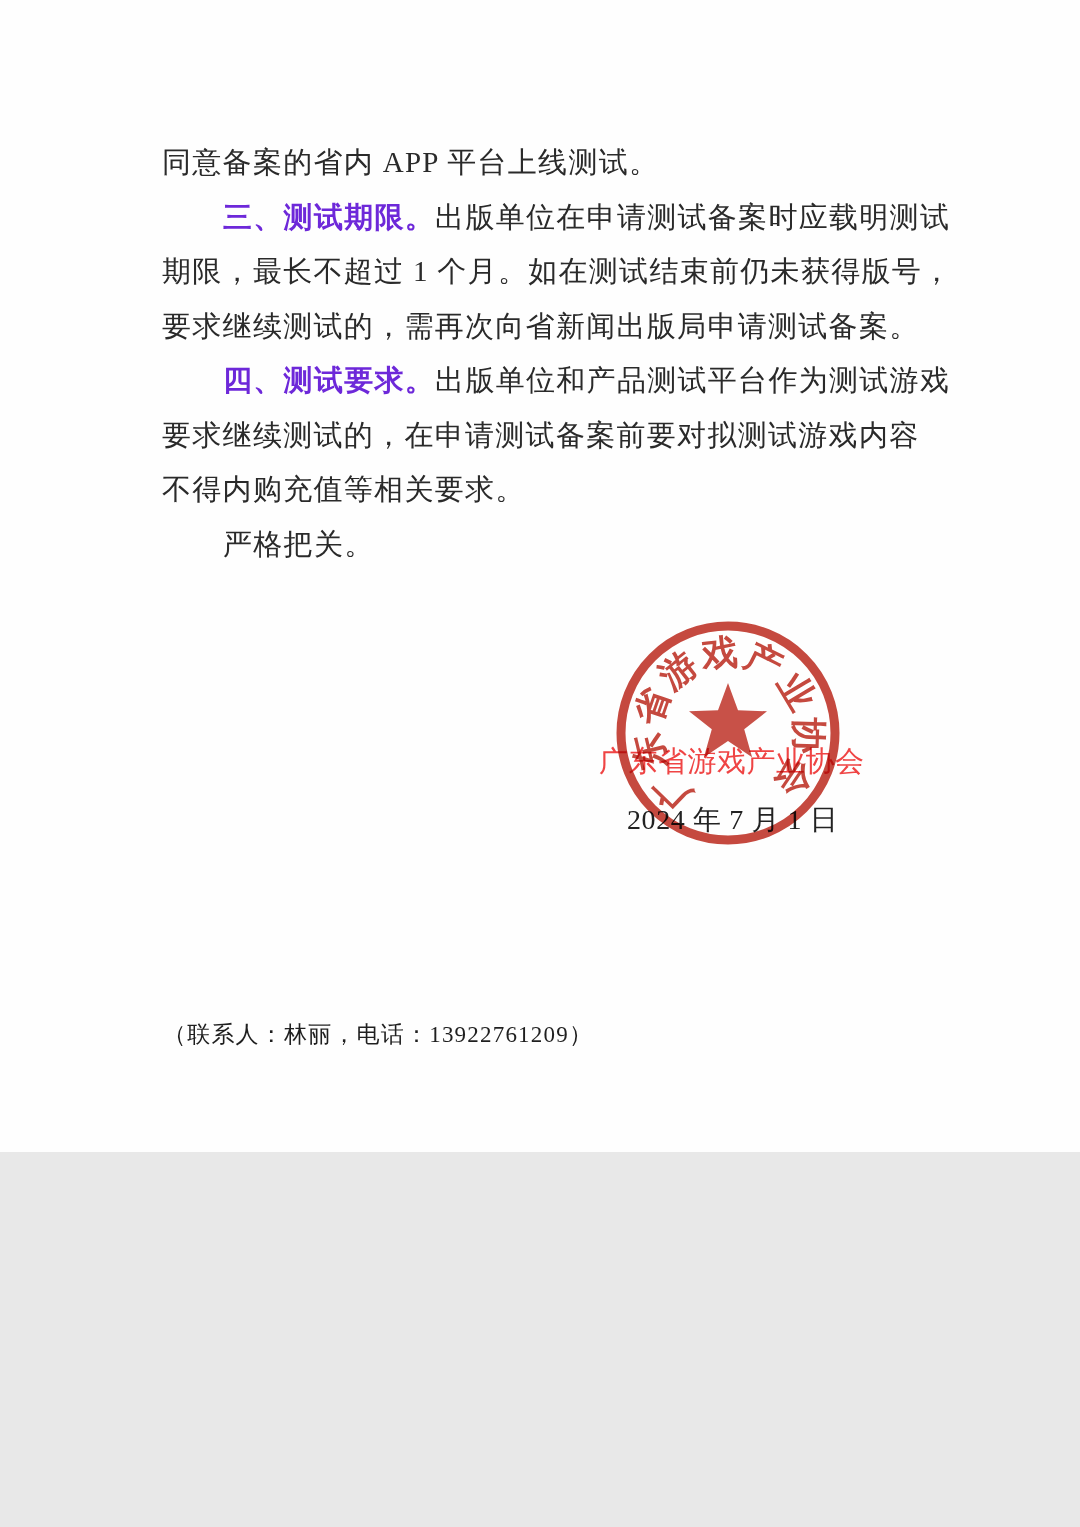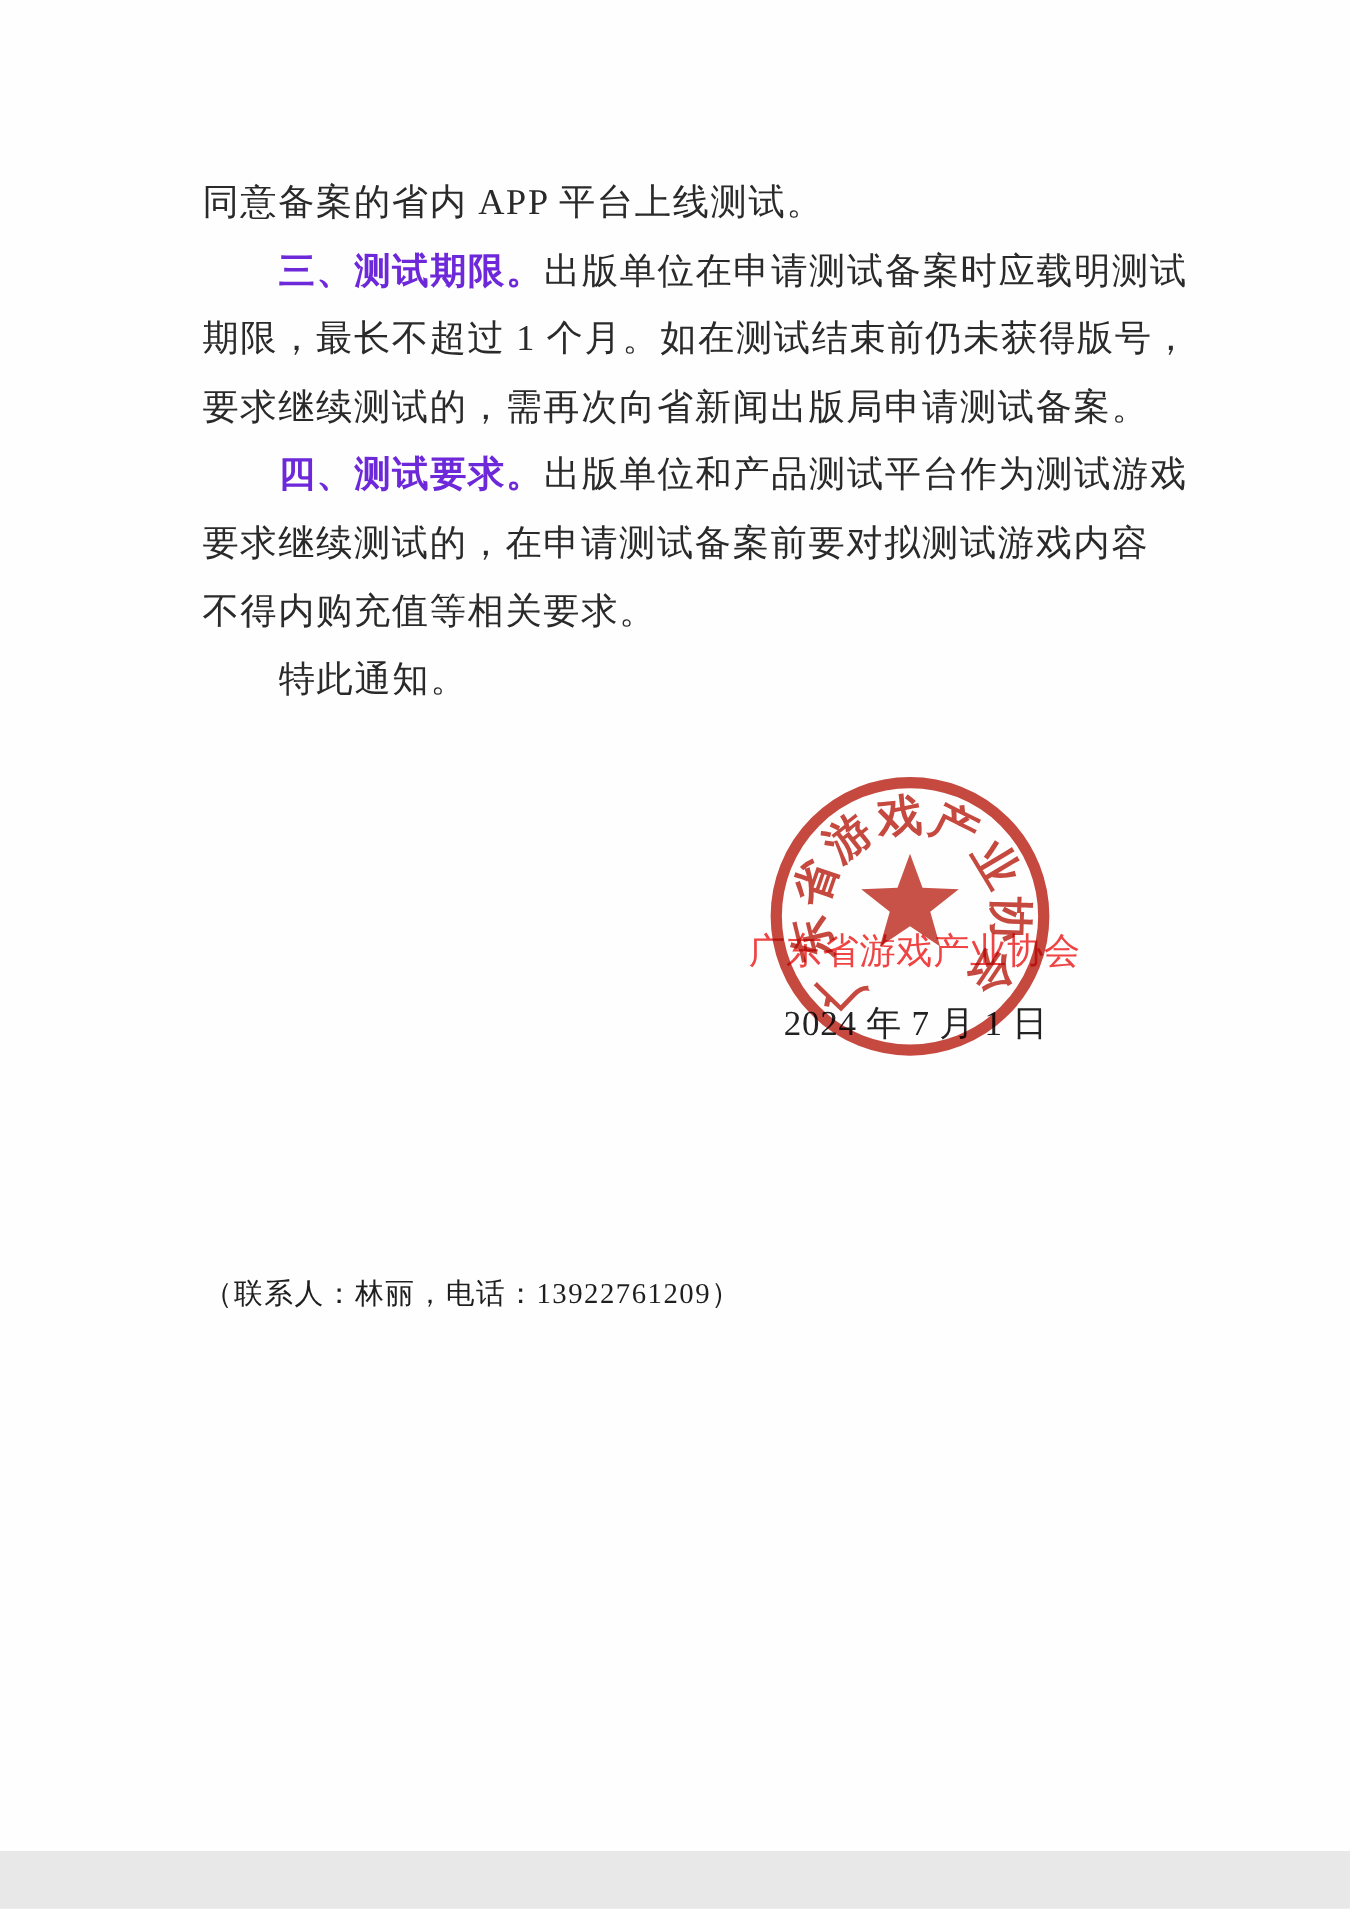--- a/index.html
+++ b/index.html
@@ -1,19 +1,19 @@
 <!DOCTYPE html>
 <html><head>
 <meta charset="utf-8">
 <style>
   html, body { margin: 0; padding: 0; background: #e8e8e8; }
   .page {
     position: relative;
     width: 1080px;
-    height: 1481px;
+    height: 1152px;
     margin: 0 auto;
     background: #fefefe;
     overflow: hidden;
     font-family: "Liberation Serif", serif;
     color: #2a2a2a;
   }
   .doc-body {
     position: absolute;
     left: 162px;
     top: 135px;
@@ -82,21 +82,21 @@
 <div class="page">
 
   <div class="doc-body" id="doc-body">
       <div class="body-line"><span class="run">同意备案的省内 APP 平台上线测试。</span></div>
       <div class="body-line indent"><span class="run bold">三、测试期限。</span><span class="run">出版单位在申请测试备案时应载明测试</span></div>
       <div class="body-line"><span class="run">期限，最长不超过 1 个月。如在测试结束前仍未获得版号，</span></div>
       <div class="body-line"><span class="run">要求继续测试的，需再次向省新闻出版局申请测试备案。</span></div>
       <div class="body-line indent"><span class="run bold">四、测试要求。</span><span class="run">出版单位和产品测试平台作为测试游戏</span></div>
       <div class="body-line"><span class="run">要求继续测试的，在申请测试备案前要对拟测试游戏内容</span></div>
       <div class="body-line"><span class="run">不得内购充值等相关要求。</span></div>
-      <div class="body-line indent"><span class="run">特此通知。</span></div>
+      <div class="body-line indent"><span class="run">严格把关。</span></div>
     </div>
 
   <div class="seal">
     <svg viewBox="0 0 230 230" xmlns="http://www.w3.org/2000/svg">
       <circle id="seal-ring" cx="115" cy="115" r="107" fill="none" stroke-width="9" stroke="#c23b30"></circle>
       <polygon id="seal-star" points="115,65 125,92.2 154,93.3 131.2,111.3 139.1,139.2 115,123 90.9,139.2 98.8,111.3 76,93.3 105,92.2" fill="#c5443a"></polygon>
       <g id="seal-chars">
           <text x="115" y="46.88" text-anchor="middle" font-size="36" fill="#c23b30" transform="rotate(-136 115 115)">广</text>
           <text x="115" y="46.88" text-anchor="middle" font-size="36" fill="#c23b30" transform="rotate(-103.5 115 115)">东</text>
           <text x="115" y="46.88" text-anchor="middle" font-size="36" fill="#c23b30" transform="rotate(-71 115 115)">省</text>

